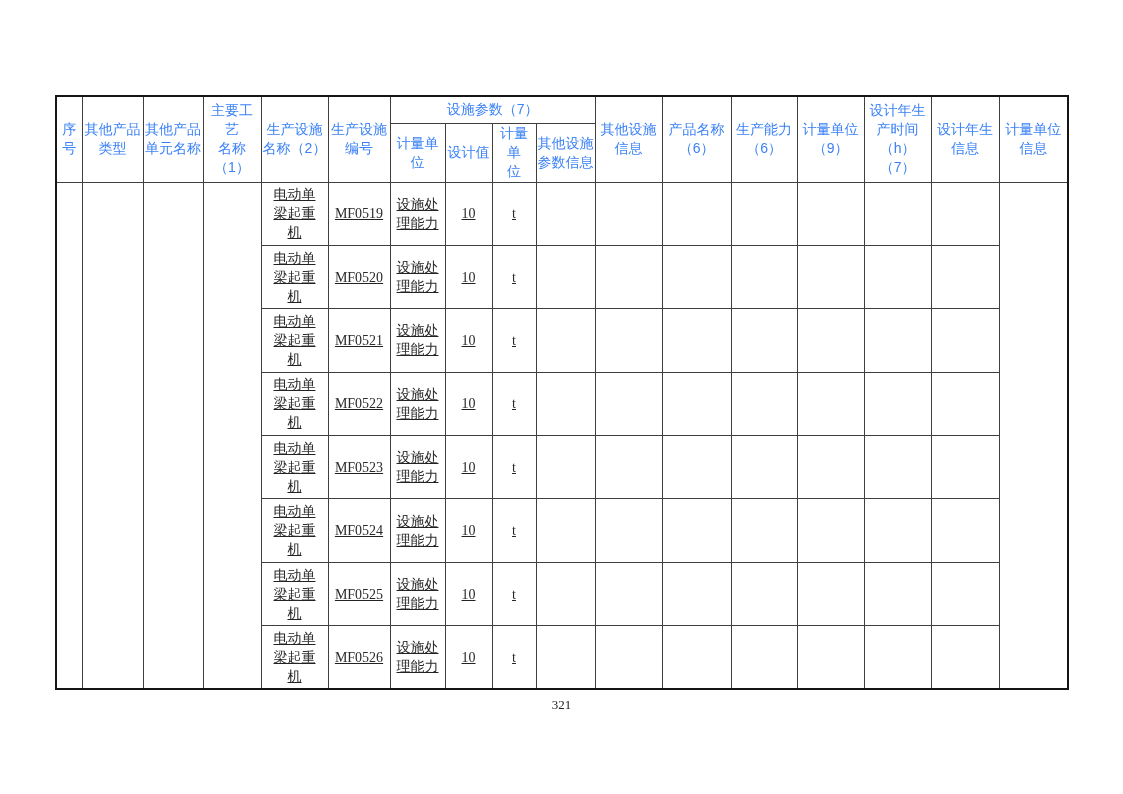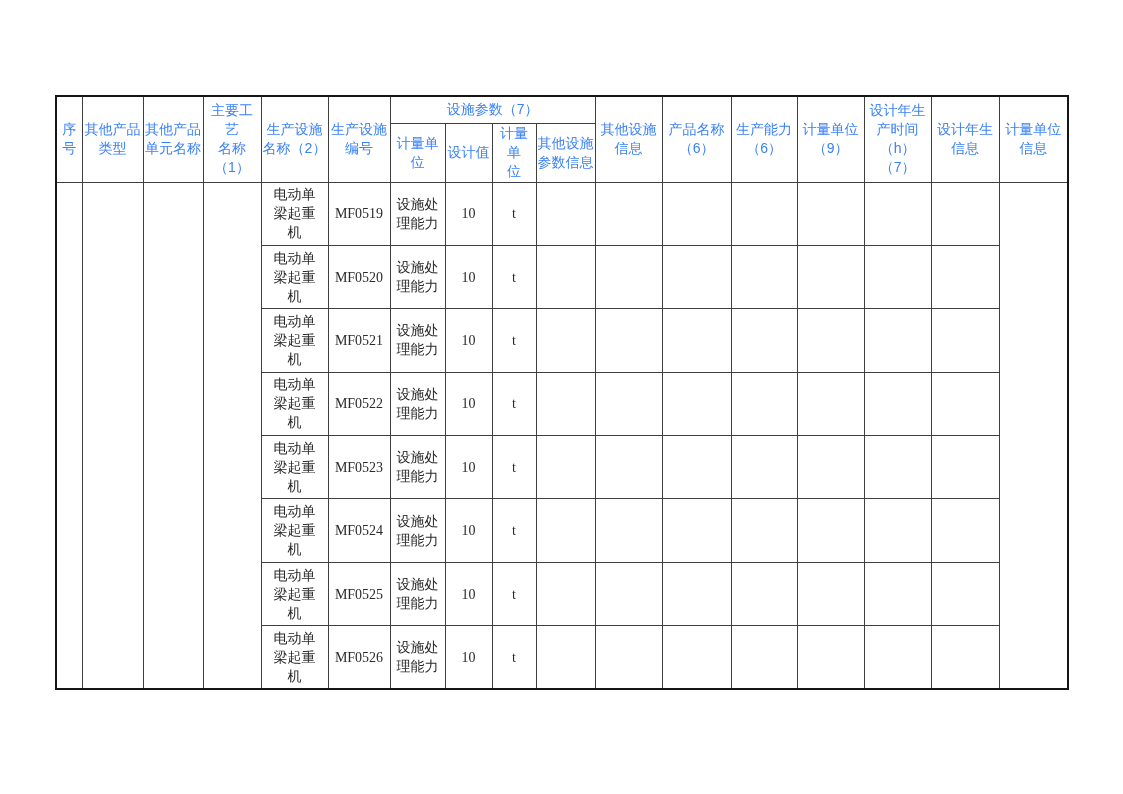--- a/index.html
+++ b/index.html
@@ -42,21 +42,21 @@
   }
   table.doc td {
     font-family: "Liberation Serif", "DejaVu Serif", serif;
     font-weight: normal;
     font-size: 14px;
     line-height: 19px;
     color: #2a2a2a;
   }
   tr.h1 { height: 27px; }
   tr.h2 { height: 59px; }
-  tr.datarow { height: 63.4px; }
+  tr.datarow { height: 63.4px; text-decoration: underline; }
   .pagenum {
     position: absolute;
     top: 697px;
     left: 0;
     width: 1123px;
     text-align: center;
     font-size: 13px;
     color: #222222;
     font-family: "Liberation Serif", "DejaVu Serif", serif;
   }
@@ -271,13 +271,14 @@
       <td></td>
       <td></td>
       <td></td>
       <td></td>
       <td></td>
       <td></td>
     </tr>
   </tbody>
     </table>
 
+  <div class="pagenum">321</div>
 </div>
 
 </body></html>

